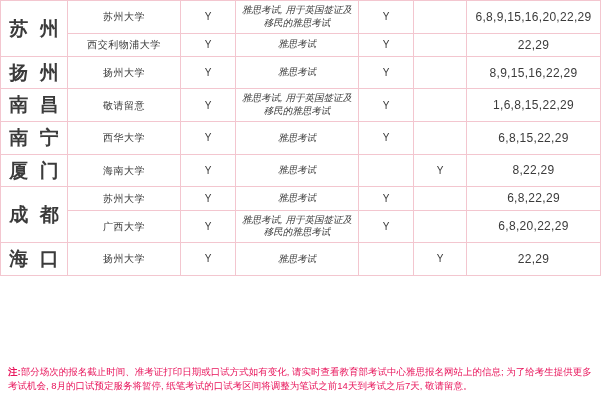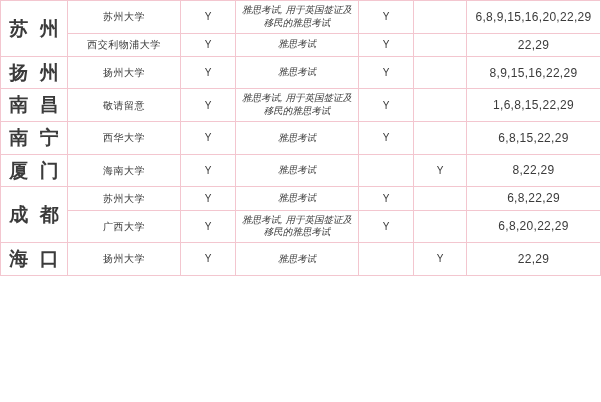--- a/index.html
+++ b/index.html
@@ -176,13 +176,16 @@
           <td class="city" rowspan="1">海 口</td>
           <td class="venue">扬州大学</td>
           <td class="mark">Y</td>
           <td class="type">雅思考试</td>
           <td class="mark2"></td>
           <td class="mark3">Y</td>
           <td class="dates">22,29</td>
         </tr>
       </tbody>
   </table>
+  <div class="note">
+    <span class="note-lead">注:</span><span>部分场次的报名截止时间、准考证打印日期或口试方式如有变化, 请实时查看教育部考试中心雅思报名网站上的信息; 为了给考生提供更多考试机会, 8月的口试预定服务将暂停, 纸笔考试的口试考区间将调整为笔试之前14天到考试之后7天, 敬请留意。</span>
+  </div>
 </div>
 
 </body></html>

